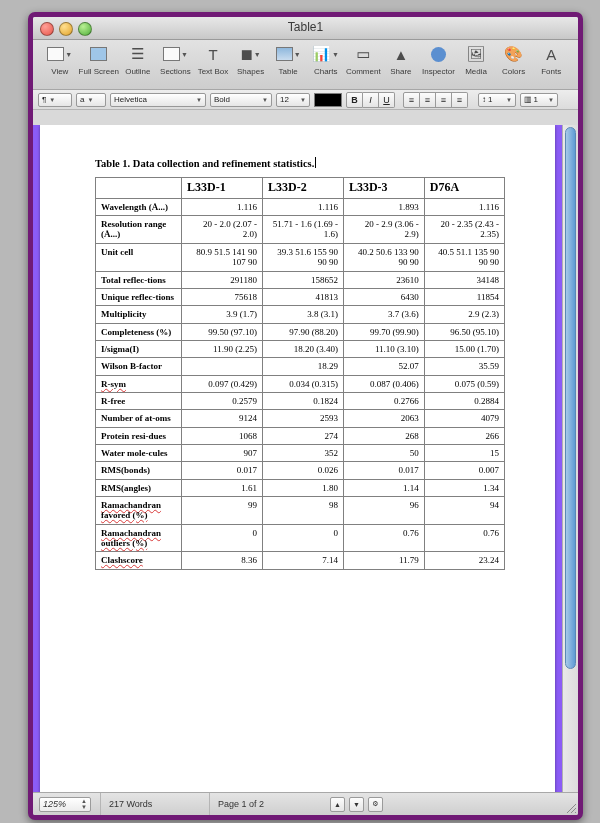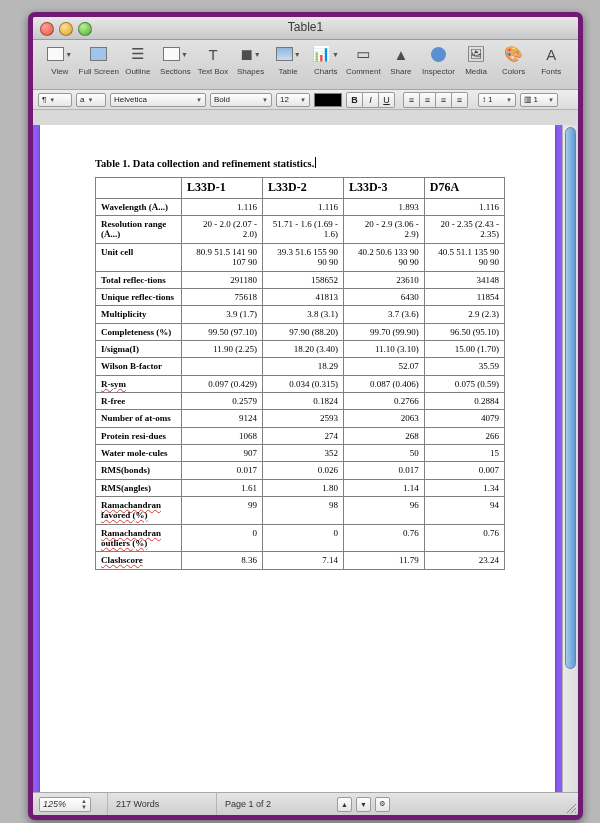--- a/index.html
+++ b/index.html
@@ -415,21 +415,21 @@
   <div class="vscroll">
     <div class="vtri" style="top:2px"></div>
     <div class="vthumb"></div>
   </div>
 
   <div class="statusbar">
     <div class="zoombox">
       <span>125%</span>
       <span style="margin-left:auto;font-size:6px;color:#555">▲<br>▼</span>
     </div>
-    <div class="stcell" style="border-left:1px solid #b5b5b5;margin-left:16px;min-width:92px">
+    <div class="stcell" style="border-left:1px solid #b5b5b5;margin-left:9px;min-width:92px">
       <span>217 Words</span>
     </div>
     <div class="stcell" style="min-width:96px;border-right:none">
       <span>Page 1 of 2</span>
     </div>
     <div class="pagenav">
       <div class="navbtn">▲</div>
       <div class="navbtn">▼</div>
       <div class="navbtn">⚙</div>
     </div>

